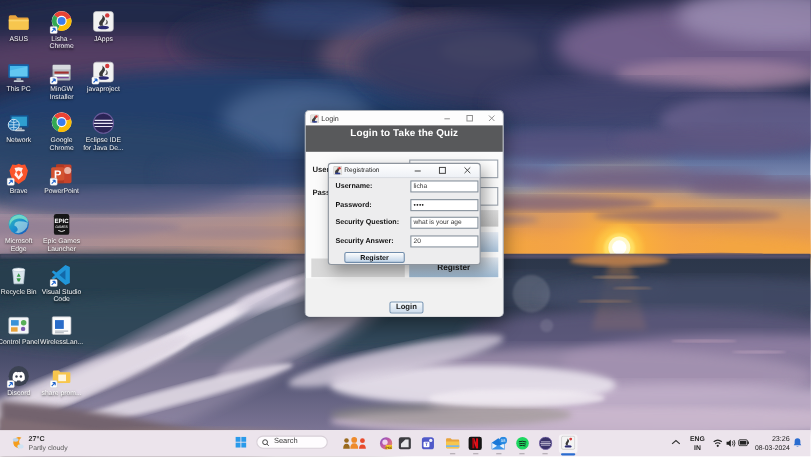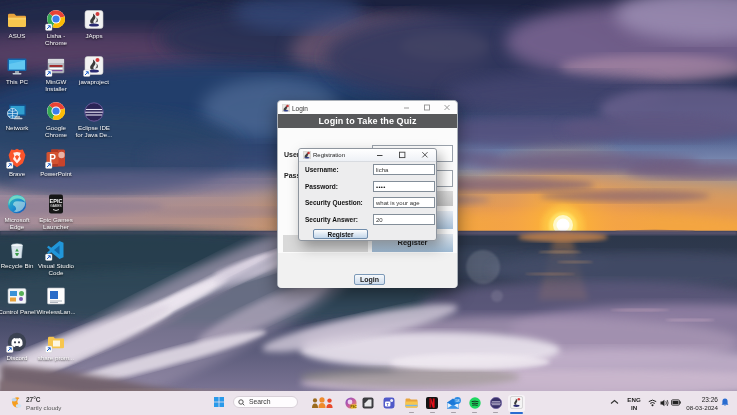--- a/index.html
+++ b/index.html
@@ -389,21 +389,21 @@
   </div>
   <div class="abs" style="left:14px;top:3.5px;font-size:6.5px;color:#333;">Login</div>
   <div class="abs" style="left:120px;top:1px;width:58px;height:11px;color:#555;">
     <svg width="58" height="11" viewBox="0 0 58 11">
       <line x1="6" y1="6" x2="11" y2="6" stroke="#909090" stroke-width="0.9"></line>
       <rect x="26.5" y="3" width="5" height="5" fill="none" stroke="#909090" stroke-width="0.9"></rect>
       <path d="M46.5 3 L51.5 8 M51.5 3 L46.5 8" stroke="#909090" stroke-width="0.9"></path>
     </svg>
   </div>
 
-  <div class="abs" style="left:0;top:13px;width:100%;height:14px;background:#58595b;color:#fff;font-weight:bold;font-size:9px;text-align:center;line-height:14px;letter-spacing:0.1px;">Login to Take the Quiz</div>
+  <div class="abs" style="left:0;top:13px;width:100%;height:24px;background:#58595b;color:#fff;font-weight:bold;font-size:9px;text-align:center;line-height:14px;letter-spacing:0.1px;">Login to Take the Quiz</div>
 
   <div class="abs" style="left:6px;top:50px;font-size:7px;font-weight:bold;color:#222;">Username</div>
   <div class="abs" style="left:6px;top:71px;font-size:7px;font-weight:bold;color:#222;">Password</div>
   <div class="abs" style="left:94px;top:44px;width:81px;height:17px;background:#fff;border:1px solid #9aa2ac;box-sizing:border-box;"></div>
   <div class="abs" style="left:94px;top:69px;width:81px;height:17px;background:#fff;border:1px solid #9aa2ac;box-sizing:border-box;"></div>
   <div class="abs" style="left:94px;top:90px;width:81px;height:15px;background:linear-gradient(#dcdcdc,#c8c8c8);"></div>
   <div class="abs" style="left:94px;top:110px;width:81px;height:18px;background:linear-gradient(#e6ecf4,#a9c2da);"></div>
   <div class="abs" style="left:5px;top:134px;width:85px;height:17px;background:#d9d9d9;"></div>
   <div class="abs" style="left:94px;top:133px;width:81px;height:18px;background:linear-gradient(#dfe6ee,#9fbbd4);font-size:7.5px;font-weight:bold;color:#222;text-align:center;line-height:18px;">Register</div>
 

